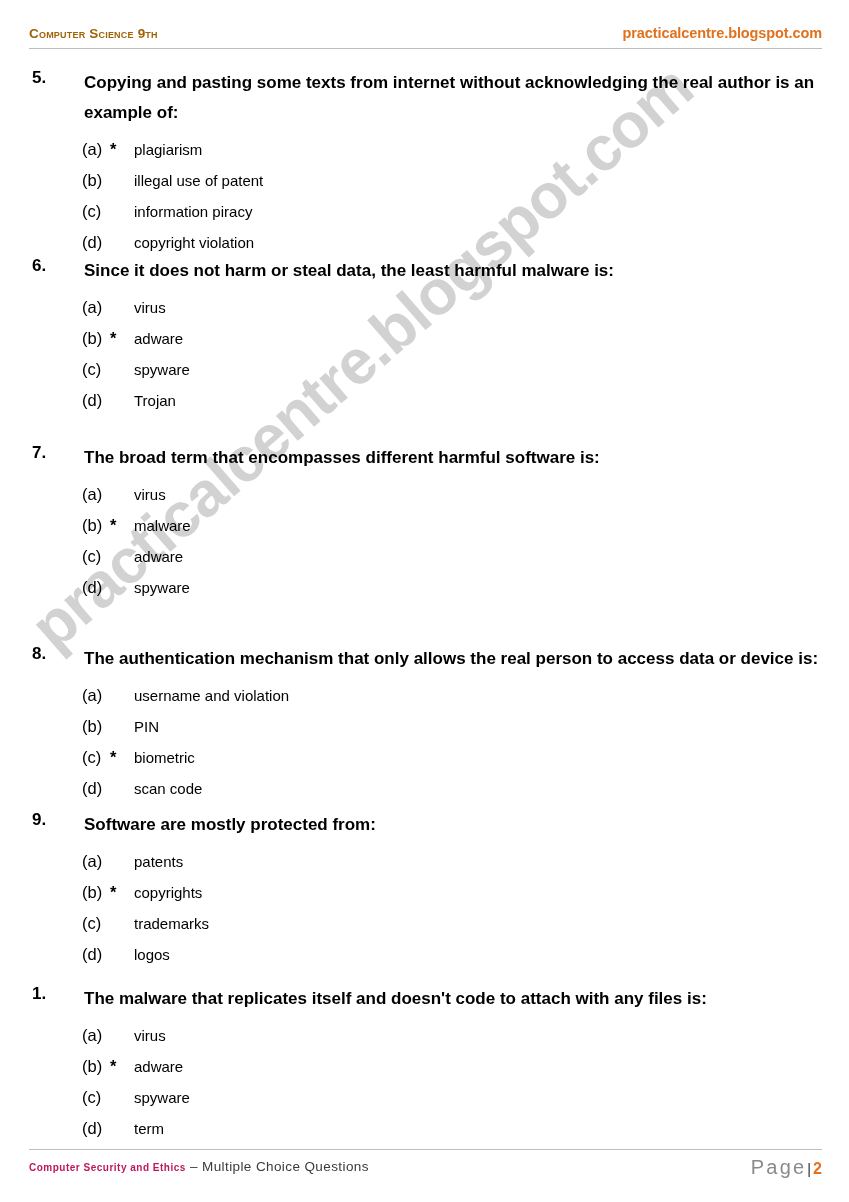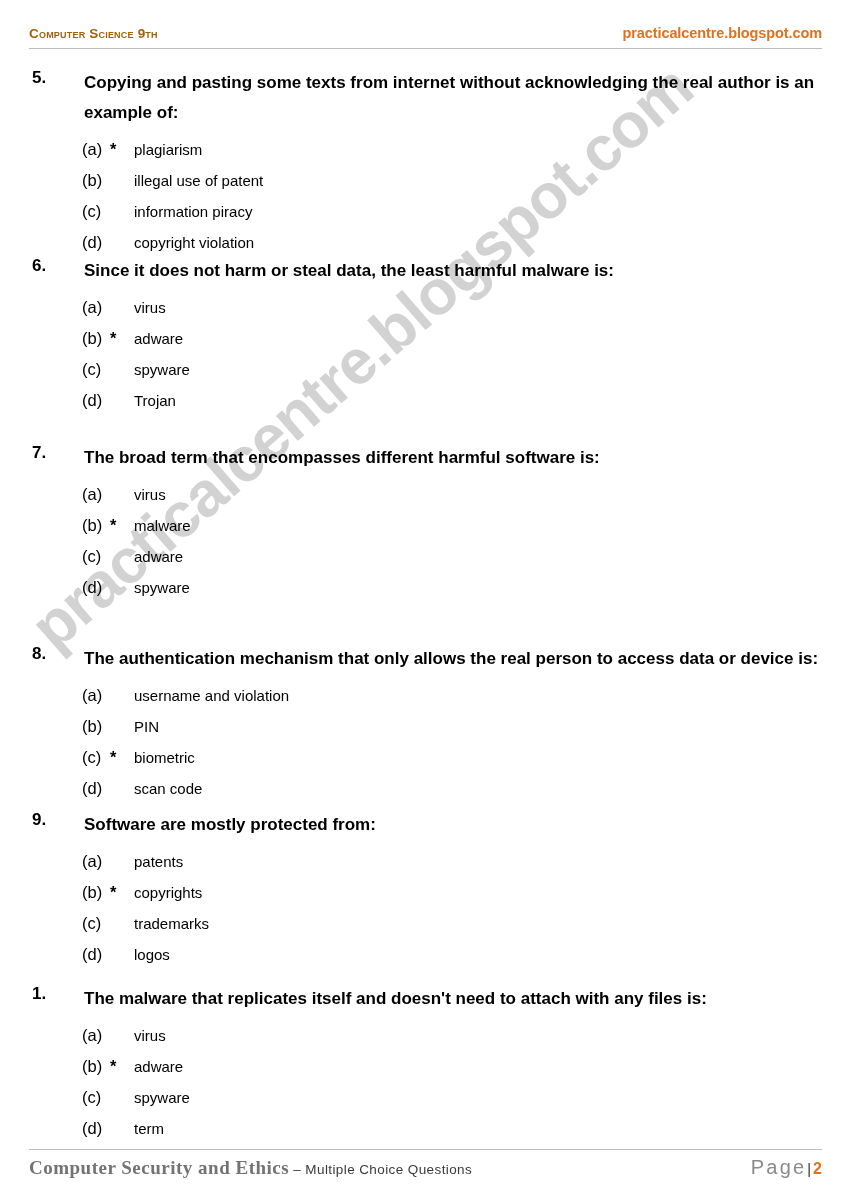--- a/index.html
+++ b/index.html
@@ -162,25 +162,25 @@
     border-top: 1.2px solid #bdbdbd;
     z-index: 2;
   }
   #footer .ft-left {
     position: absolute;
     left: 0;
     top: 7px;
     white-space: nowrap;
   }
   #footer .ft-title {
-    font-family: Liberation Serif, serif;
-    font-weight: bold;
-    font-size: 19px;
+    font-family: Liberation Sans, sans-serif;
+    font-weight: bold;
+    font-size: 10px;
     letter-spacing: 0.5px;
-    color: #737373;
+    color: #be185d;
   }
   #footer .ft-sub {
     font-family: "Liberation Sans", sans-serif;
     font-size: 13.5px;
     letter-spacing: 0.4px;
     color: #3a3a3a;
   }
   #footer .ft-right {
     position: absolute;
     right: 0;
@@ -342,21 +342,21 @@
           </li>
           <li class="opt">
             <span class="opt-label">(d)</span>
             <span class="opt-text">logos</span>
           </li>
         </ul>
       </div>
       <div class="qblock" style="top: 984px;">
         <div class="q-row">
           <div class="q-num">1.</div>
-          <p class="q-text" style="max-width: 740px;">The malware that replicates itself and doesn't need to attach with any files is:</p>
+          <p class="q-text" style="max-width: 740px;">The malware that replicates itself and doesn't code to attach with any files is:</p>
         </div>
         <ul class="opt-list" style="margin-top: 6px;">
           <li class="opt">
             <span class="opt-label">(a)</span>
             <span class="opt-text">virus</span>
           </li>
           <li class="opt">
             <span class="opt-label">(b)</span>
             <span class="opt-star">*</span>
             <span class="opt-text">adware</span>

